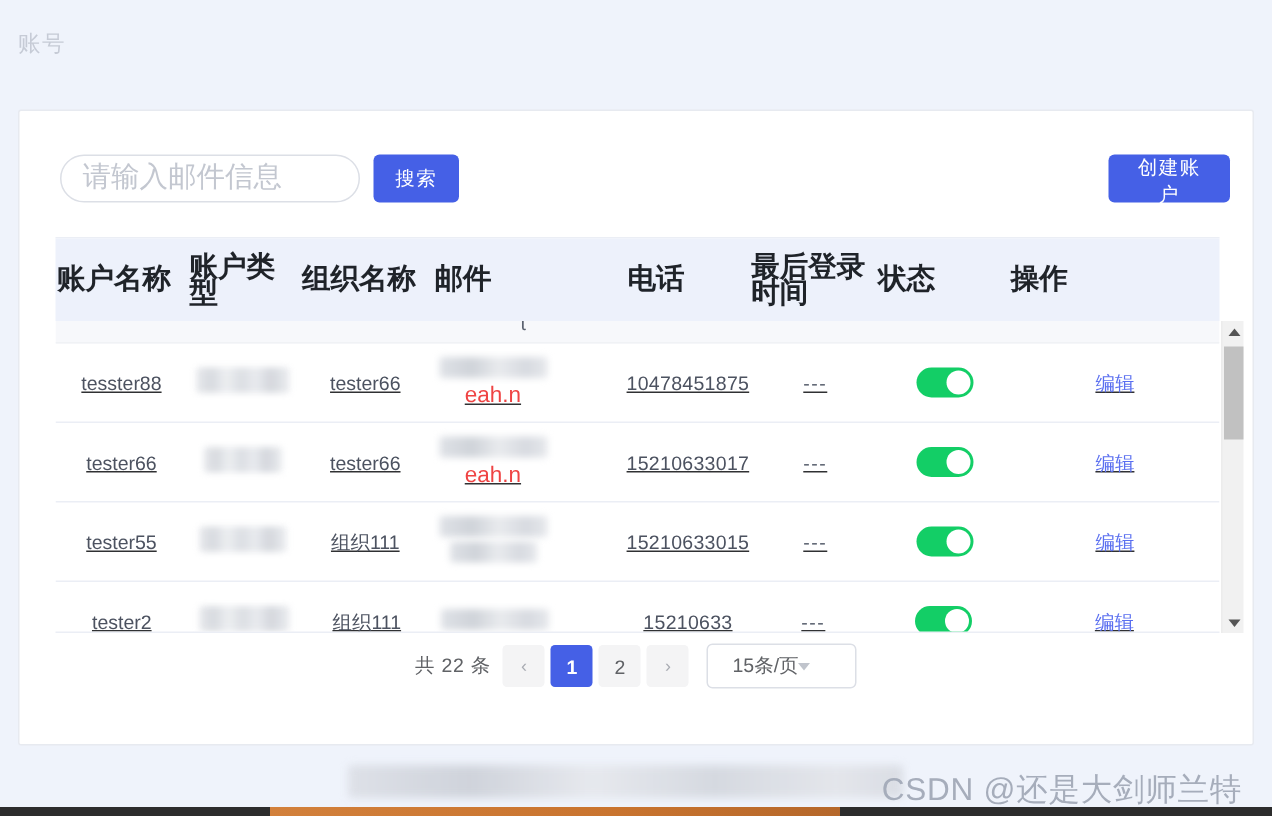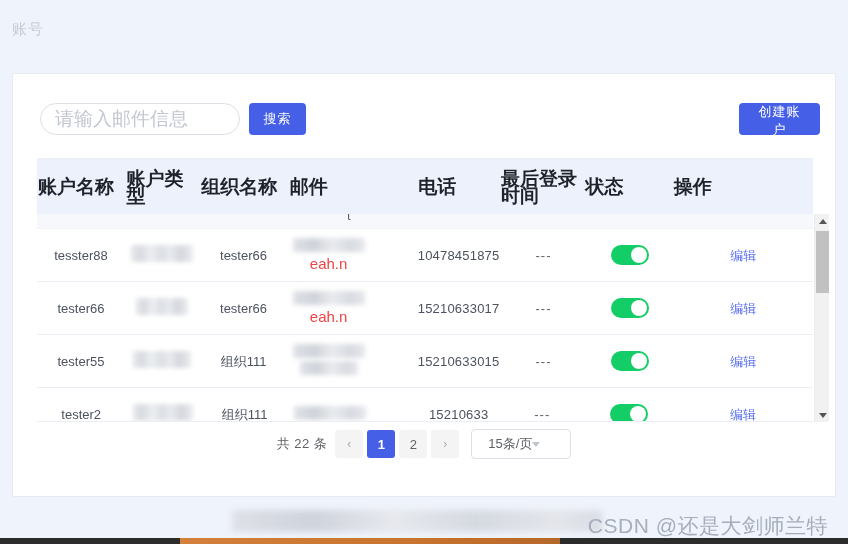--- a/index.html
+++ b/index.html
@@ -120,20 +120,21 @@
     position: absolute;
     left: 310px; top: -6px;
     font-size: 13px;
     color: #5b6270;
   }
   .row {
     display: flex;
     align-items: center;
     height: 53px;
     border-bottom: 1px solid #ebeef5;
+    text-decoration: underline;
   }
   .td {
     font-size: 13px;
     color: #4c5260;
     text-align: center;
     line-height: 17px;
     padding: 0 2px;
     position: relative;
   }
   .phone { letter-spacing: 0.2px; }

